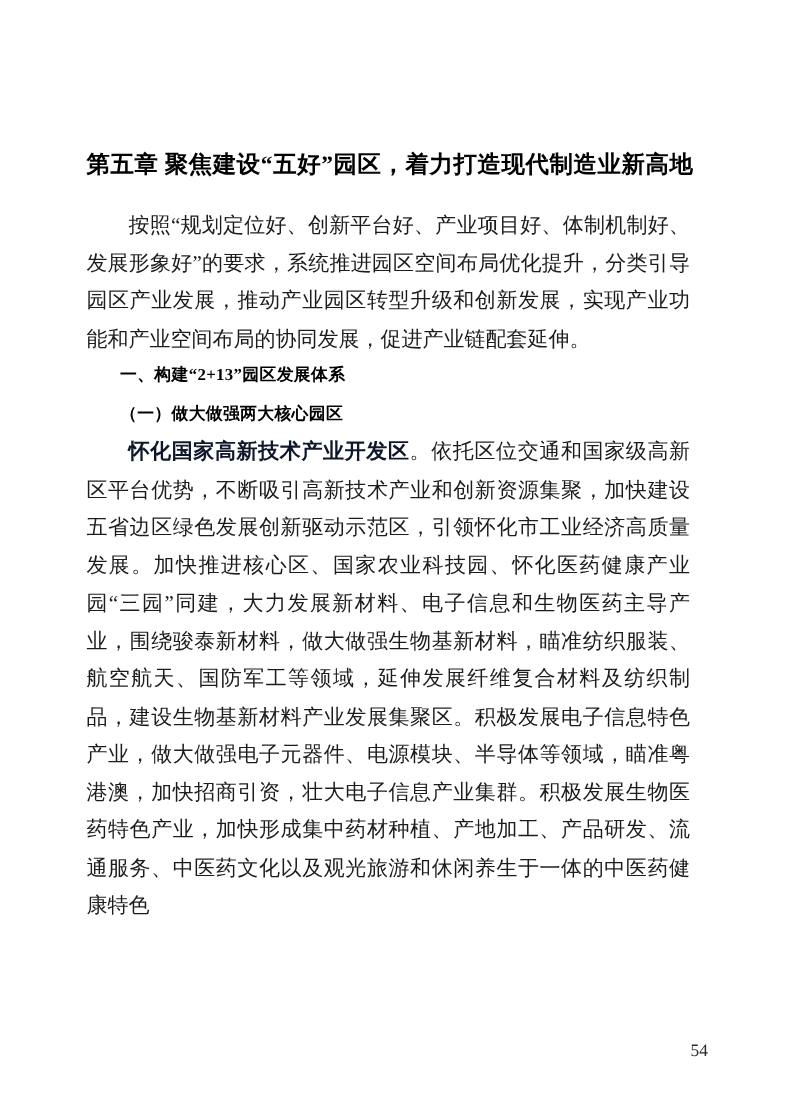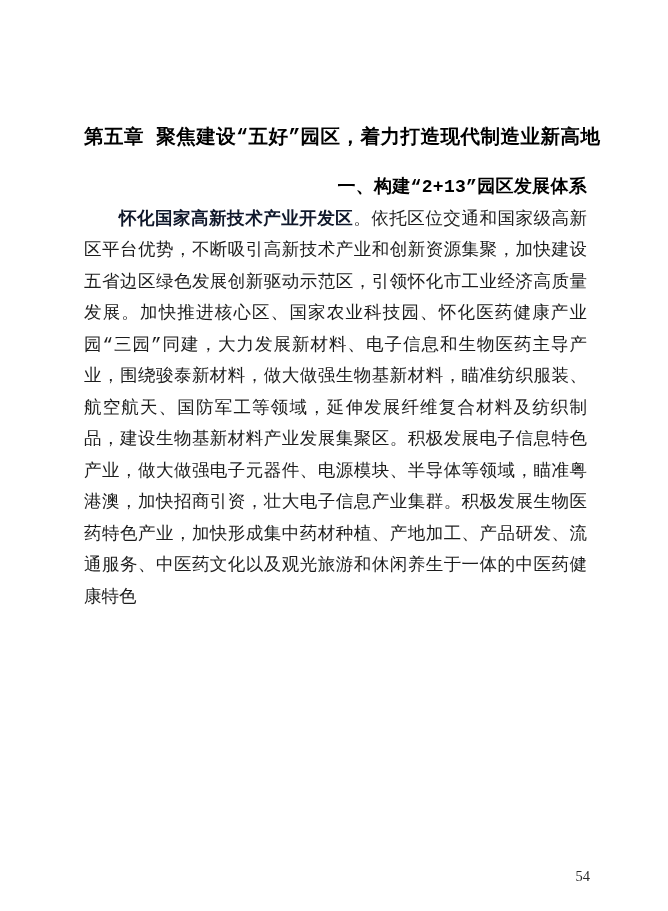--- a/index.html
+++ b/index.html
@@ -10,24 +10,23 @@
   }
   .page {
     position: relative;
     width: 668px;
     height: 911px;
     background: #ffffff;
     overflow: hidden;
   }
   .content {
     position: absolute;
-    left: 84px;
+    left: 72px;
     top: 124px;
     width: 503px;
-    font-family: Liberation Mono, monospace;
   }
   .doc-title {
     font-size: 19.5px;
     font-weight: bold;
     color: #000000;
     text-align: center;
     line-height: 28px;
     margin-bottom: 20px;
     letter-spacing: 0.5px;
     white-space: nowrap;
@@ -35,27 +34,26 @@
   .body-para {
     font-size: 17.5px;
     line-height: 31.5px;
     text-align: justify;
     text-justify: inter-character;
     text-indent: 2em;
     word-break: break-all;
     color: #1c1c1c;
   }
   .sec-heading {
-    font-size: 18px;
+    font-size: 14px;
     font-weight: bold;
     color: #000000;
     line-height: 31.5px;
     text-indent: 2em;
     letter-spacing: 0.3px;
-    text-align: right;
   }
   .bold-lead {
     font-weight: bold;
     color: #0f172a;
   }
   .page-number {
     position: absolute;
     right: 78px;
     top: 866px;
     font-size: 14.5px;
@@ -64,23 +62,25 @@
   }
 </style>
 </head>
 <body>
 
 <div class="page">
   <div class="content">
 
     <h1 class="doc-title">第五章 聚焦建设“五好”园区，着力打造现代制造业新高地</h1>
 
+    <p class="body-para">按照“规划定位好、创新平台好、产业项目好、体制机制好、发展形象好”的要求，系统推进园区空间布局优化提升，分类引导园区产业发展，推动产业园区转型升级和创新发展，实现产业功能和产业空间布局的协同发展，促进产业链配套延伸。</p>
 
     <h2 class="sec-heading">一、构建“2+13”园区发展体系</h2>
 
 
+    <h3 class="sec-heading">（一）做大做强两大核心园区</h3>
 
     <p class="body-para"><span class="bold-lead">怀化国家高新技术产业开发区</span><span>。依托区位交通和国家级高新区平台优势，不断吸引高新技术产业和创新资源集聚，加快建设五省边区绿色发展创新驱动示范区，引领怀化市工业经济高质量发展。加快推进核心区、国家农业科技园、怀化医药健康产业园“三园”同建，大力发展新材料、电子信息和生物医药主导产业，围绕骏泰新材料，做大做强生物基新材料，瞄准纺织服装、航空航天、国防军工等领域，延伸发展纤维复合材料及纺织制品，建设生物基新材料产业发展集聚区。积极发展电子信息特色产业，做大做强电子元器件、电源模块、半导体等领域，瞄准粤港澳，加快招商引资，壮大电子信息产业集群。积极发展生物医药特色产业，加快形成集中药材种植、产地加工、产品研发、流通服务、中医药文化以及观光旅游和休闲养生于一体的中医药健康特色</span></p>
 
   </div>
 
   <div class="page-number">54</div>
 </div>
 
 </body></html>

